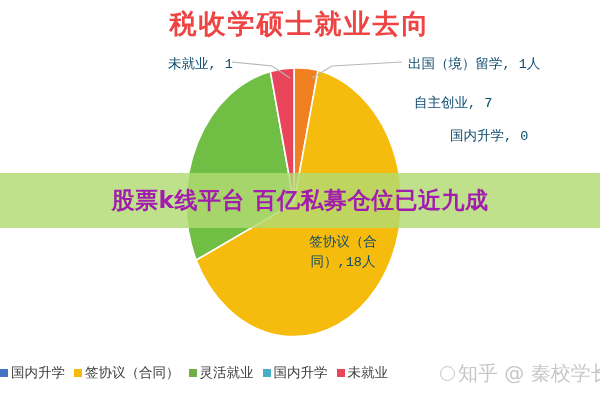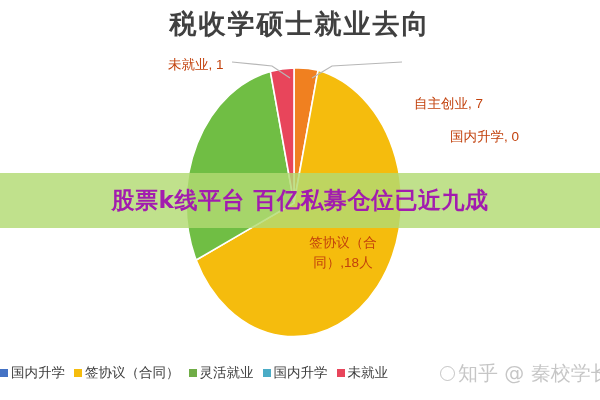--- a/index.html
+++ b/index.html
@@ -23,44 +23,44 @@
 
   
   #chart-title {
     position: absolute;
     left: 0;
     top: 6px;
     width: 600px;
     text-align: center;
     font-size: 27px;
     font-weight: 700;
-    color: #404040;
+    color: #ef4444;
     letter-spacing: 2px;
     font-family: "DejaVu Serif", "Liberation Serif", serif;
     white-space: nowrap;
   }
 
   
   #pie-wrap {
     position: absolute;
     left: 186px;
     top: 68px;
     width: 216px;
     height: 270px;
   }
   #pie-svg { display: block; }
 
   
   .data-label {
     position: absolute;
     font-size: 13.5px;
-    color: #c2410c;
+    color: #0c4a6e;
     white-space: nowrap;
     line-height: 1.35;
-    font-family: Liberation Sans, sans-serif;
+    font-family: Liberation Mono, monospace;
   }
   #label-unemployed { left: 168px; top: 56px; }
   #label-abroad     { left: 408px; top: 56px; }
   #label-startup    { left: 414px; top: 95px; }
   #label-domestic   { left: 414px; top: 128px; margin-left: 36px; }
   #label-contract {
     left: 302px;
     top: 233px;
     width: 82px;
     white-space: normal;
@@ -168,20 +168,21 @@
       </g>
     </svg>
   </div>
 
   <svg id="leaders" viewBox="0 0 600 400">
     <polyline points="290,78 272,66 232,62" fill="none" stroke="#b7b7b7" stroke-width="1.2"></polyline>
     <polyline points="312,78 332,66 402,62" fill="none" stroke="#b7b7b7" stroke-width="1.2"></polyline>
   </svg>
 
   <div class="data-label" id="label-unemployed">未就业, 1</div>
+  <div class="data-label" id="label-abroad">出国（境）留学, 1人</div>
   <div class="data-label" id="label-startup">自主创业, 7</div>
   <div class="data-label" id="label-domestic">国内升学, 0</div>
   <div class="data-label" id="label-contract">签协议（合同）,18人</div>
 
   <div id="overlay-banner" style="background: rgba(178, 219, 115, 0.82);">
     <span id="overlay-banner-text">股票k线平台 百亿私募仓位已近九成</span>
   </div>
 
   <div id="legend">
     <div class="legend-item">

